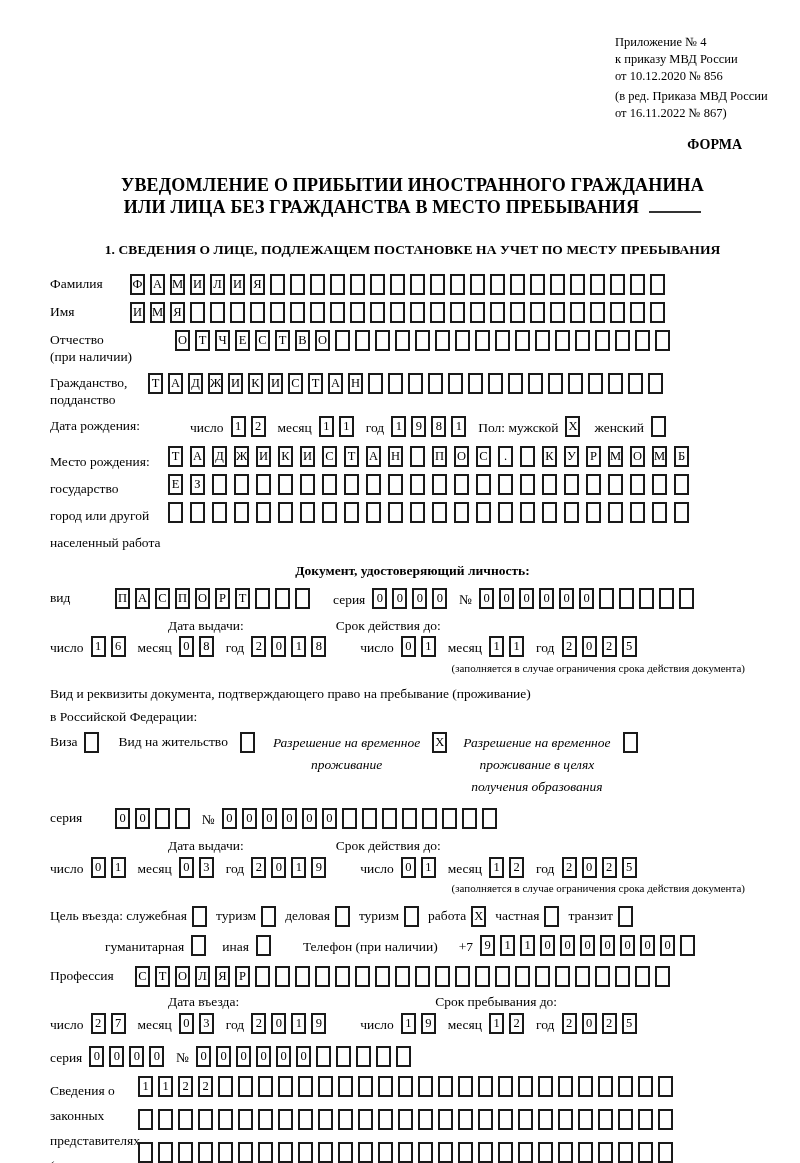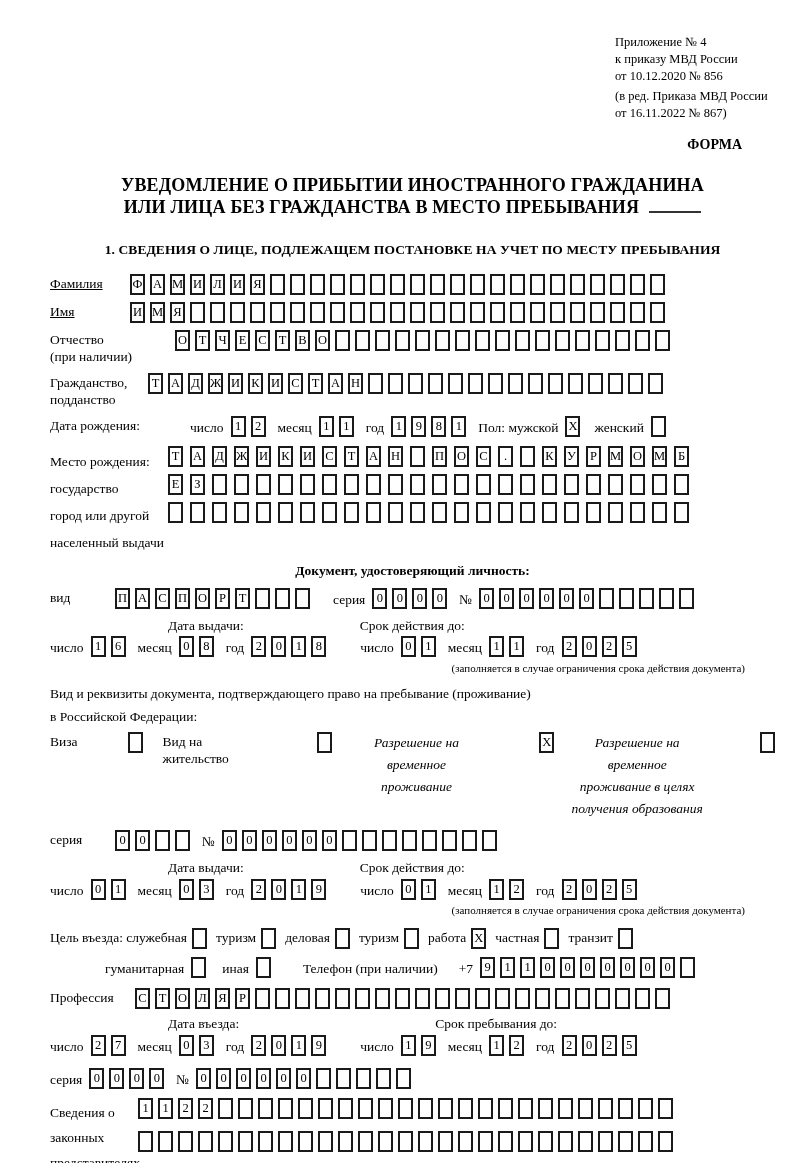--- a/index.html
+++ b/index.html
@@ -25,47 +25,47 @@
   .cell {
     display: inline-block; width: 15px; height: 21px; border: 2px solid #1a1a1a;
     margin-right: 5px; text-align: center; font-size: 12.5px; line-height: 17px;
     background: #fff; flex: 0 0 auto; overflow: hidden;
   }
   .g7 .cell { margin-right: 7px; }
   .cb { margin-right: 0; }
 
   .frow { display: flex; align-items: flex-start; margin-bottom: 7px; }
   .lbl { flex: 0 0 auto; padding-top: 2px; }
-  .w80  { width: 80px; text-decoration: underline; }
+  .w80  { width: 80px; }
   .w125 { width: 125px; }
   .w98  { width: 98px; }
   .w65  { width: 65px; }
   .w118 { width: 118px; }
   .w85  { width: 85px; }
   .w200 { width: 200px; }
   .sublbl { padding-top: 2px; margin: 2px 7px; flex: 0 0 auto; }
   .sublbl.first { margin-left: 0; }
   .lblcol div { line-height: 27px; }
   .cellcol .cells { display: flex; margin-bottom: 7px; }
 
   .doc-title { text-align: center; font-weight: bold; margin: 4px 0 8px 0; }
 
   
   .date-headers { display: flex; margin-bottom: 2px; }
   .dh1 { margin-left: 118px; }
-  .dh2 { margin-left: 116px; }
+  .dh2 { margin-left: 92px; }
   .ds3 .dh2 { margin-left: 196px; }
   .date-values { display: flex; align-items: flex-start; }
   .dgroup { display: inline-flex; align-items: flex-start; }
   .dg-right { margin-left: 22px; }
   .note { text-align: right; margin: 3px 30px 10px 0; font-size: 11px; }
 
   .plain { margin-bottom: 6px; }
   .perm-row { display: flex; align-items: flex-start; margin: 4px 0 10px 0; }
-  .perm-item { display: inline-flex; align-items: flex-start; gap: 44px; }
+  .perm-item { display: inline-flex; align-items: flex-start; }
   .perm-text { display: inline-block; text-align: center; line-height: 22px; font-style: italic; }
   .perm-item .cb { margin-left: 12px; }
   .mt2 { padding-top: 2px; }
 
   .purpose-row { display: flex; align-items: flex-start; margin-bottom: 8px; }
   .purpose-row .sublbl { margin: 0 5px 0 9px; text-align: center; }
   .purpose-row .lead { margin-left: 0; }
   .phone-row { display: flex; align-items: flex-start; margin: 0 0 8px 55px; }
   .phone-row .phone-lbl { margin-left: 32px; margin-right: 14px; }
   .reps-block { display: flex; margin-top: 4px; }
@@ -250,21 +250,21 @@
     <span class="cell cb">X</span>
     <span class="sublbl" style="margin-left:14px">женский</span>
     <span class="cell cb"></span>
   </div>
 
   <div class="frow">
     <div class="lblcol w118 lbl">
       <div>Место рождения:</div>
       <div>государство</div>
       <div>город или другой</div>
-      <div>населенный выдачи</div>
+      <div>населенный работа</div>
     </div>
     <div class="cellcol">
       <div class="cells g7">
           <span class="cell">Т</span>
           <span class="cell">А</span>
           <span class="cell">Д</span>
           <span class="cell">Ж</span>
           <span class="cell">И</span>
           <span class="cell">К</span>
           <span class="cell">И</span>

